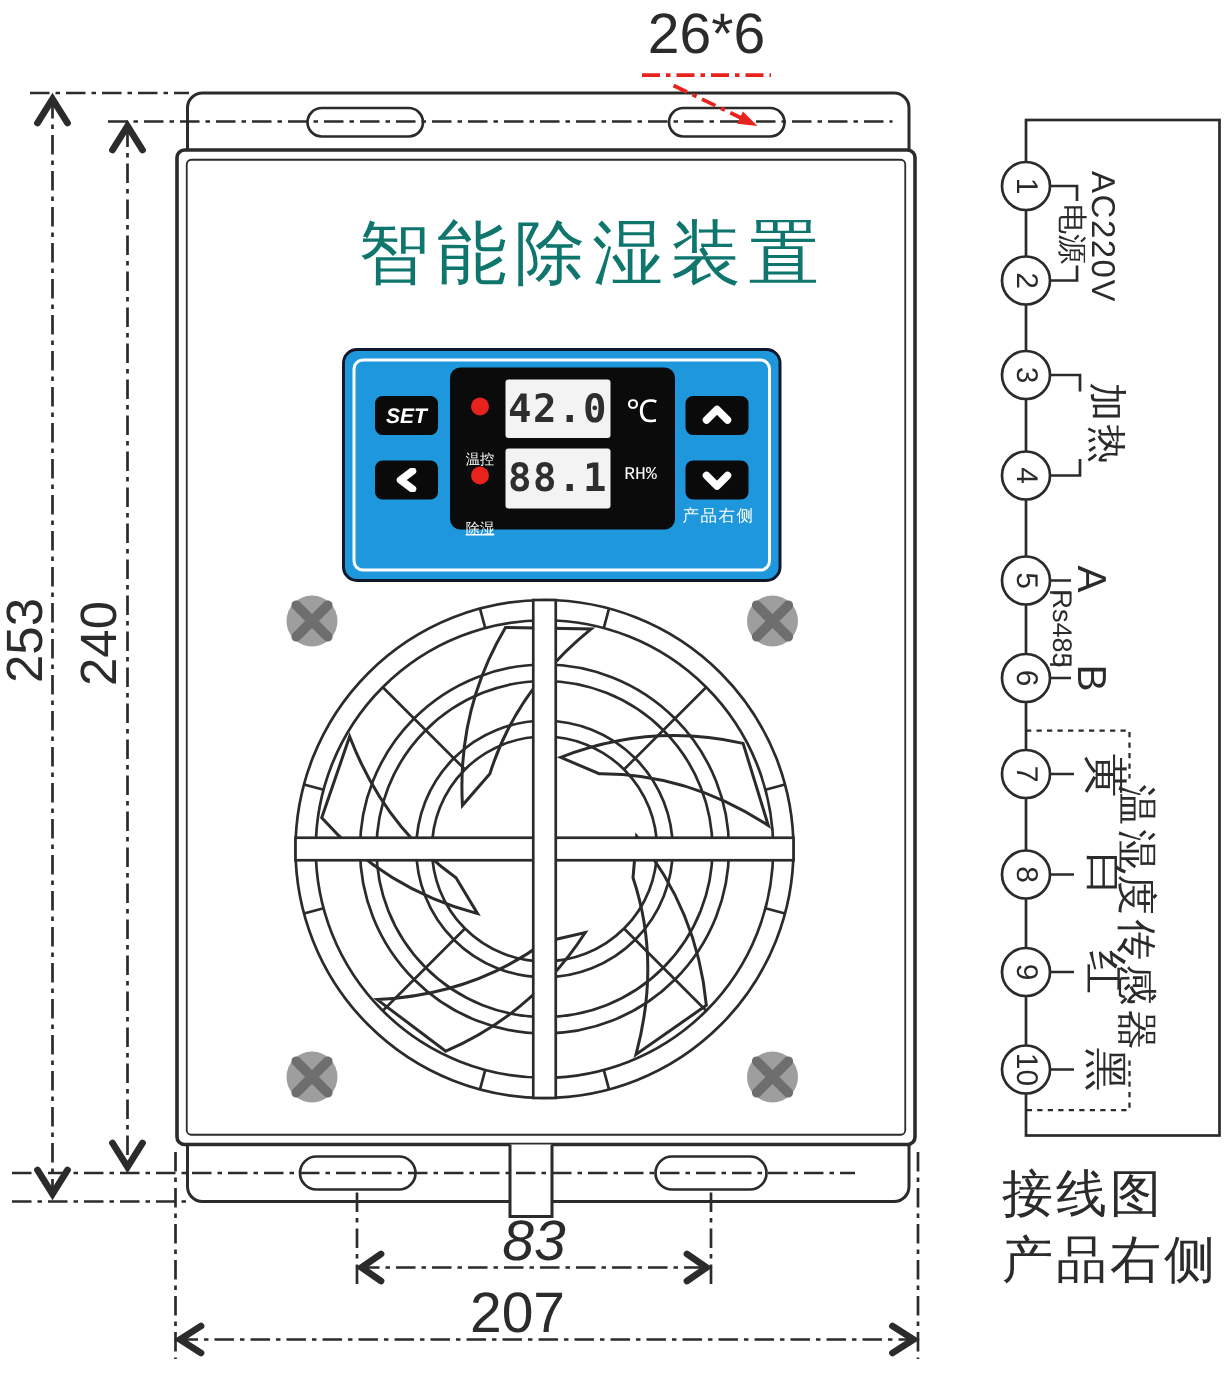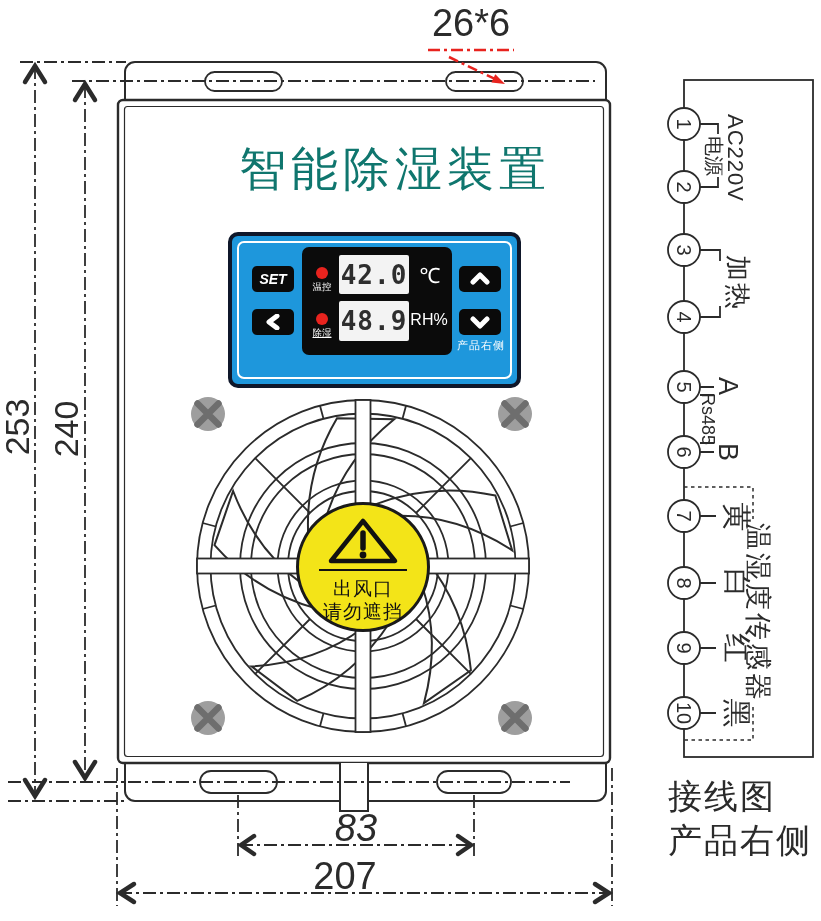--- a/index.html
+++ b/index.html
@@ -7,34 +7,34 @@
         font-family:"Liberation Sans",sans-serif;color:#2b2b2b;}
   #art{position:absolute;left:0;top:0;}
   .abs{position:absolute;}
   .pin{position:absolute;transform:translate(-50%,-50%);white-space:nowrap;line-height:1;}
   .rot90{transform:translate(-50%,-50%) rotate(90deg);}
   .rotm90{transform:translate(-50%,-50%) rotate(-90deg);}
   .dimnum{font-size:38px;color:#2b2b2b;}
   .title{font-size:47px;letter-spacing:5px;font-weight:500;color:#0f766e;}
   
   .panel{left:228px;top:232px;width:293px;height:156px;background:#1E97DC;
-         border:4px solid #0f172a;border-radius:10px;box-sizing:border-box;}
+         border:2px solid #0f172a;border-radius:10px;box-sizing:border-box;}
   .panel-inner{position:absolute;left:5px;top:5px;right:5px;bottom:5px;
          border:2px solid #ffffff;border-radius:7px;}
   .ctl-btn{position:absolute;width:42px;height:26px;background:#0a0a0a;border-radius:5px;
          display:flex;align-items:center;justify-content:center;color:#fff;
          font-weight:bold;font-size:14px;font-style:italic;}
   .display{position:absolute;left:70px;top:11px;width:150px;height:108px;
          background:#0b0b0b;border-radius:7px;}
   .win{position:absolute;left:37px;width:70px;background:#f3f3f3;border-radius:2px;
        display:flex;align-items:center;justify-content:center;
        font-family:"DejaVu Sans Mono",monospace;font-weight:bold;font-size:26px;
        color:#2e2e2e;letter-spacing:1px;}
   .led{position:absolute;left:14px;width:12px;height:12px;border-radius:50%;background:#e8231e;}
-  .ledlab{position:absolute;left:5px;width:30px;text-align:center;color:#fff;font-size:9.5px;}
+  .ledlab{position:absolute;left:5px;width:30px;text-align:center;color:#fff;font-size:9.5px;margin-top:21px;}
   .unit{position:absolute;color:#fff;text-align:center;}
   .manual{position:absolute;left:212px;top:102px;width:74px;text-align:center;
           color:#fff;font-size:11px;letter-spacing:1px;}
   
   .warn{left:296px;top:502px;width:134px;height:130px;border-radius:50%;
         background:#f3e418;border:3px solid #1a1a1a;box-sizing:border-box;text-align:center;}
   .warn-div{position:absolute;left:50%;top:64px;width:88px;margin-left:-44px;
         border-top:2px solid #111;}
   .warn-t{position:absolute;width:100%;font-size:19px;color:#111;letter-spacing:1px;}
   
@@ -192,35 +192,25 @@
     <div class="manual">产品右侧</div>
 
     <div class="display">
       <span class="led" style="top:20px;"></span>
       <div class="ledlab" style="top:34px;">温控</div>
       <div class="win" style="top:8px;height:39px;">42.0</div>
       <div class="unit" style="left:107px;top:14px;width:42px;font-size:21px;">℃</div>
 
       <span class="led" style="top:66px;"></span>
       <div class="ledlab" style="top:80px;text-decoration:underline;">除湿</div>
-      <div class="win" style="top:54px;height:40px;">48.9</div>
-      <div class="unit" style="left:104px;top:64px;width:46px;font-size:16px;">RH%</div>
+      <div class="win" style="top:54px;height:40px;">88.1</div>
+      <div class="unit" style="left:104px;top:64px;width:46px;font-size:12px;font-family:Liberation Mono, monospace;">RH%</div>
     </div>
   </div>
 
-  <div class="abs warn">
-    <svg class="abs" style="left:27px;top:12px;" width="74" height="48" viewBox="0 0 74 48">
-      <path d="M37,4 L69,44 L5,44 Z" fill="none" stroke="#111" stroke-width="4.5" stroke-linejoin="round"></path>
-      <path d="M37,16 L37,31" stroke="#111" stroke-width="5.5" stroke-linecap="round"></path>
-      <circle cx="37" cy="38" r="3.4" fill="#111"></circle>
-    </svg>
-    <div class="warn-div"></div>
-    <div class="warn-t" style="top:71px;">出风口</div>
-    <div class="warn-t" style="top:94px;">请勿遮挡</div>
-  </div>
 
   <div class="pin rot90 wnum" style="left:684px;top:124px;">1</div>
   <div class="pin rot90 wnum" style="left:684px;top:187px;">2</div>
   <div class="pin rot90 wnum" style="left:684px;top:250px;">3</div>
   <div class="pin rot90 wnum" style="left:684px;top:317px;">4</div>
   <div class="pin rot90 wnum" style="left:684px;top:387px;">5</div>
   <div class="pin rot90 wnum" style="left:684px;top:452px;">6</div>
   <div class="pin rot90 wnum" style="left:684px;top:516px;">7</div>
   <div class="pin rot90 wnum" style="left:684px;top:583px;">8</div>
   <div class="pin rot90 wnum" style="left:684px;top:648px;">9</div>

